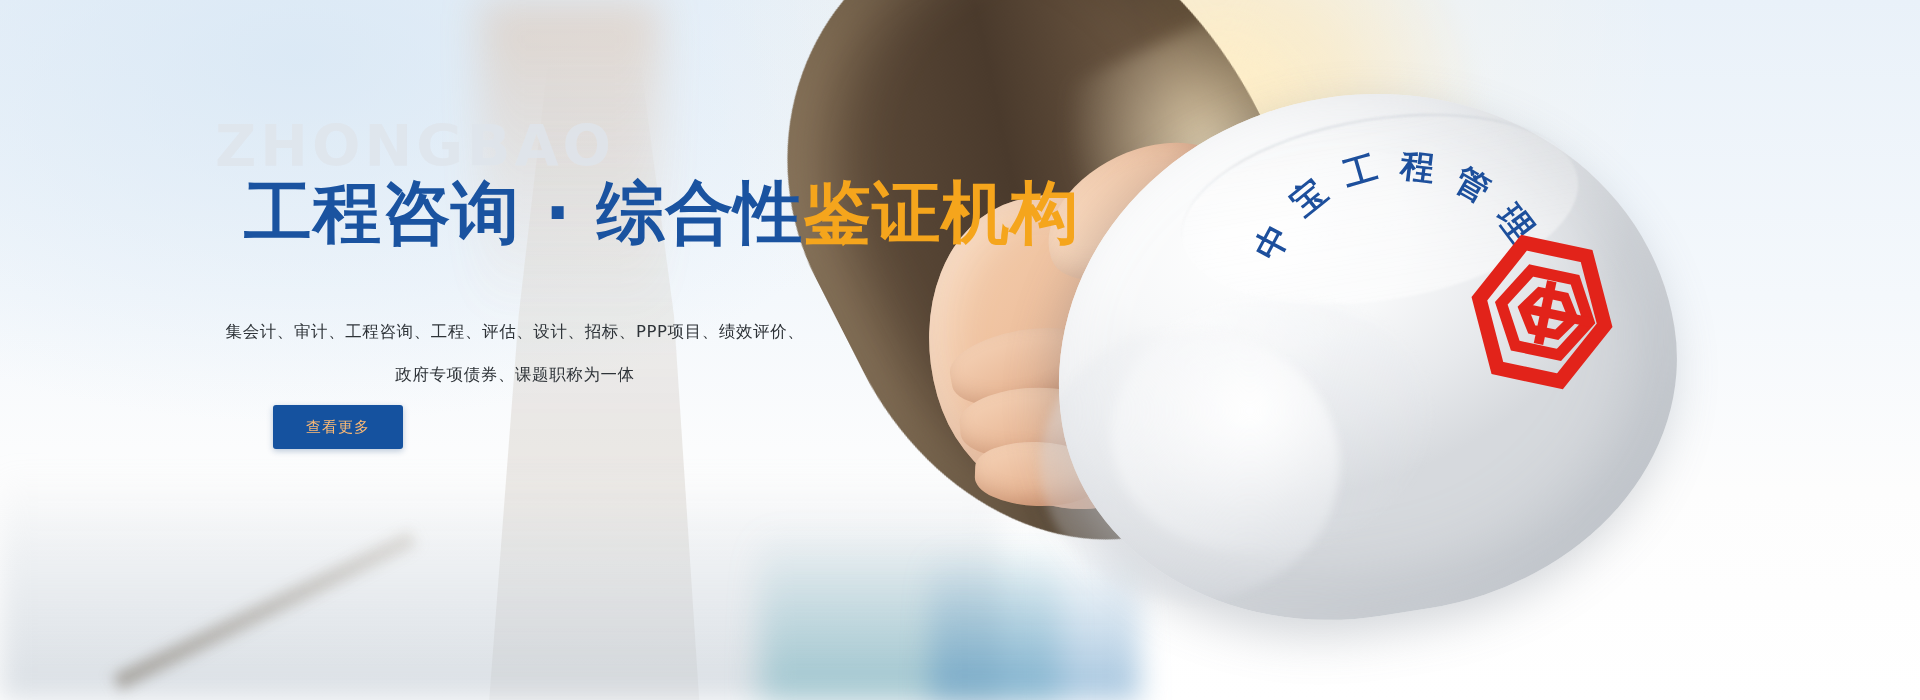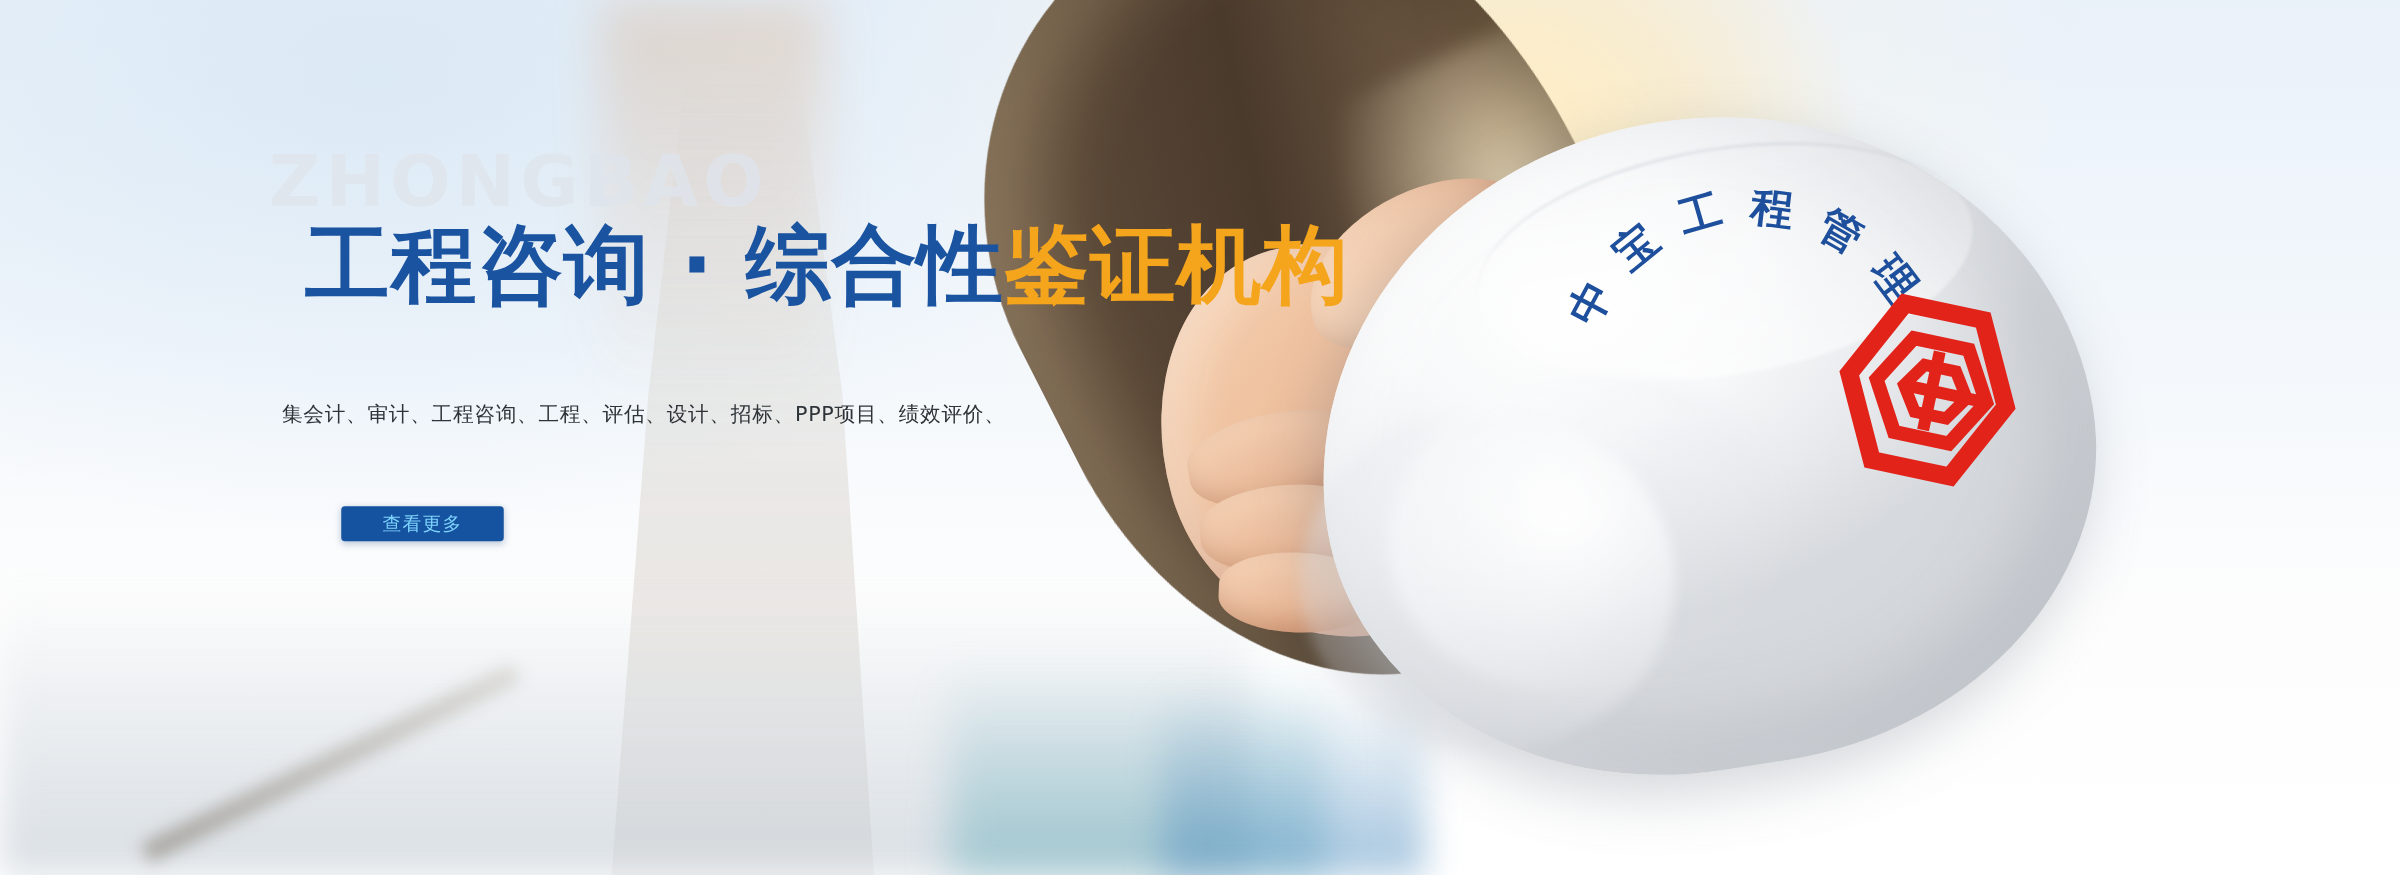--- a/index.html
+++ b/index.html
@@ -158,22 +158,22 @@
   .accent{color:#f5a51c;}
   .desc{
     position:absolute;left:0;top:193px;width:600px;
     font-size:16.5px;color:#2e3338;line-height:2.6;letter-spacing:.6px;
     font-family:"DejaVu Sans","Liberation Sans",sans-serif;
     text-align:center;
   }
   .desc span{display:block;white-space:nowrap;}
   .btn{
     position:absolute;left:58px;top:287px;
-    width:130px;height:28px;
-    background:#15529f;color:#7dd3fc;
+    width:130px;height:44px;
+    background:#15529f;color:#fdba74;
     border:none;border-radius:3px;
     font-size:15px;letter-spacing:1px;
     font-family:"DejaVu Sans","Liberation Sans",sans-serif;
     cursor:pointer;
     display:flex;align-items:center;justify-content:center;
     box-shadow:0 2px 6px rgba(15,60,120,.28);
   }
 </style>
 </head>
 <body>
@@ -228,17 +228,18 @@
     <div class="watermark">ZHONGBAO</div>
 
     <div class="headline">
       <span class="hl-line">
         <span>工程咨询 · 综合性</span><span class="accent">鉴证机构</span>
       </span>
     </div>
 
     <div class="desc">
       <span>集会计、审计、工程咨询、工程、评估、设计、招标、PPP项目、绩效评价、</span>
+      <span>政府专项债券、课题职称为一体</span>
     </div>
 
     <button class="btn">查看更多</button>
   </div>
 </div>
 
 </body></html>

